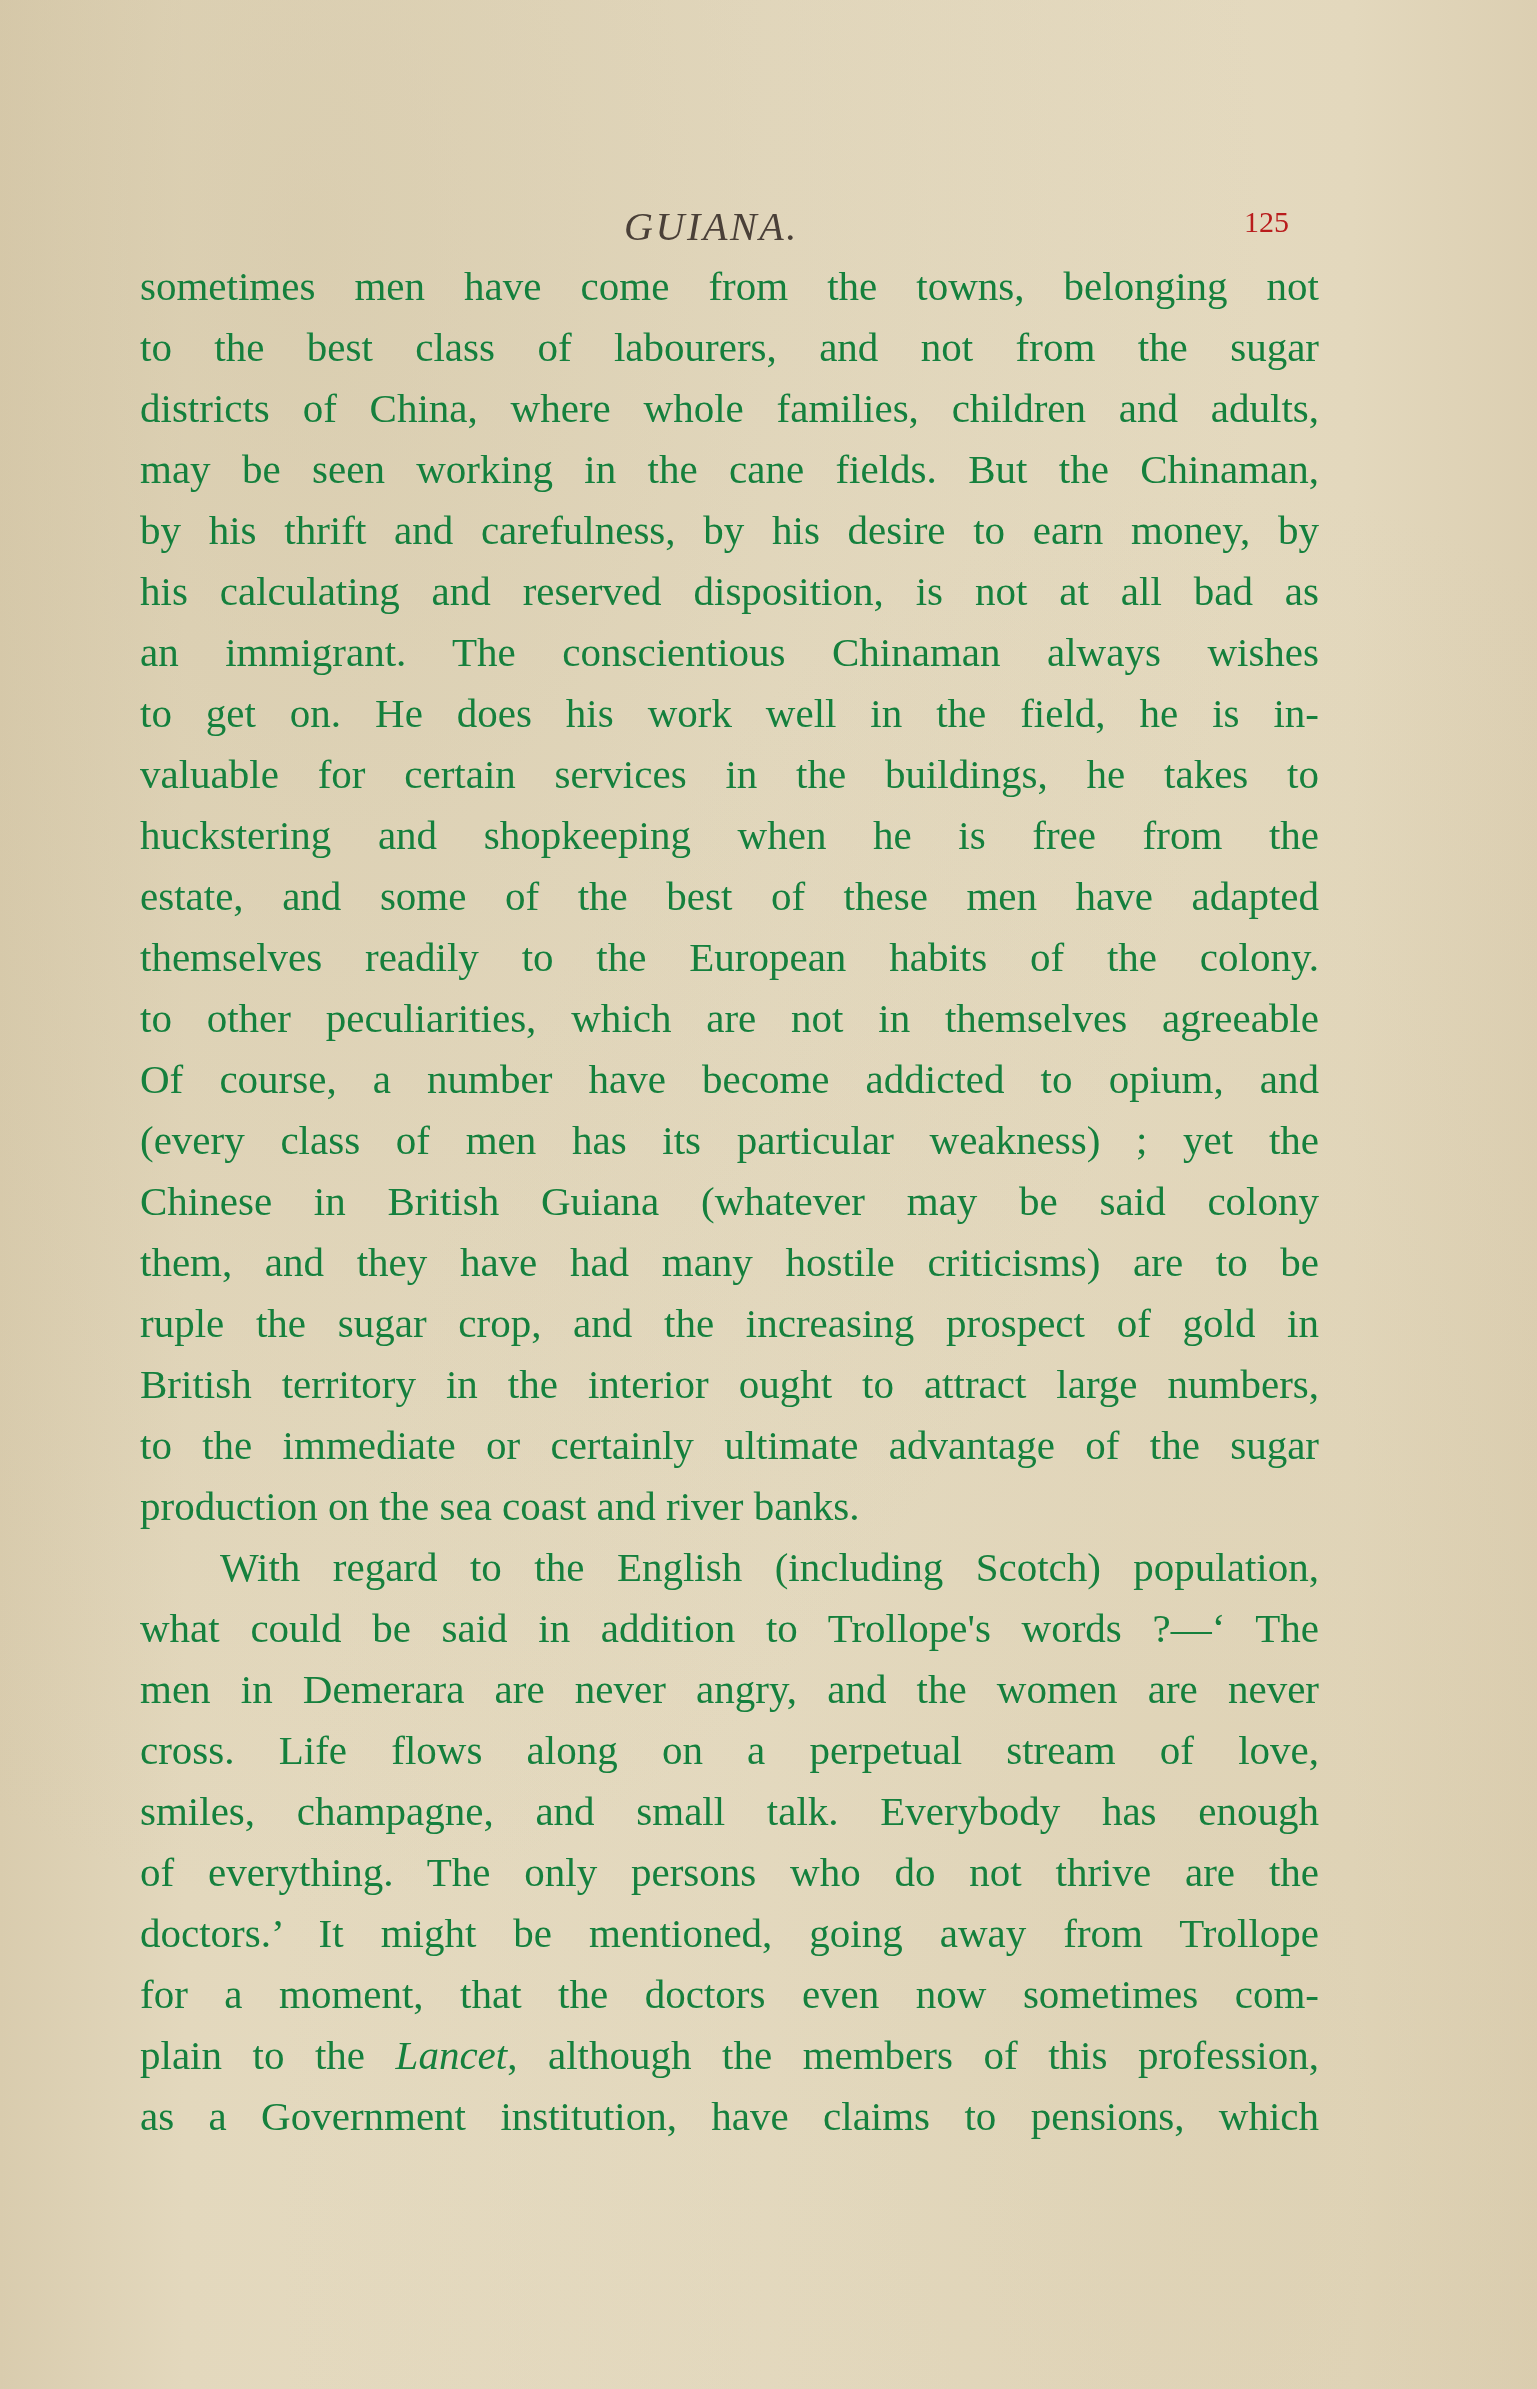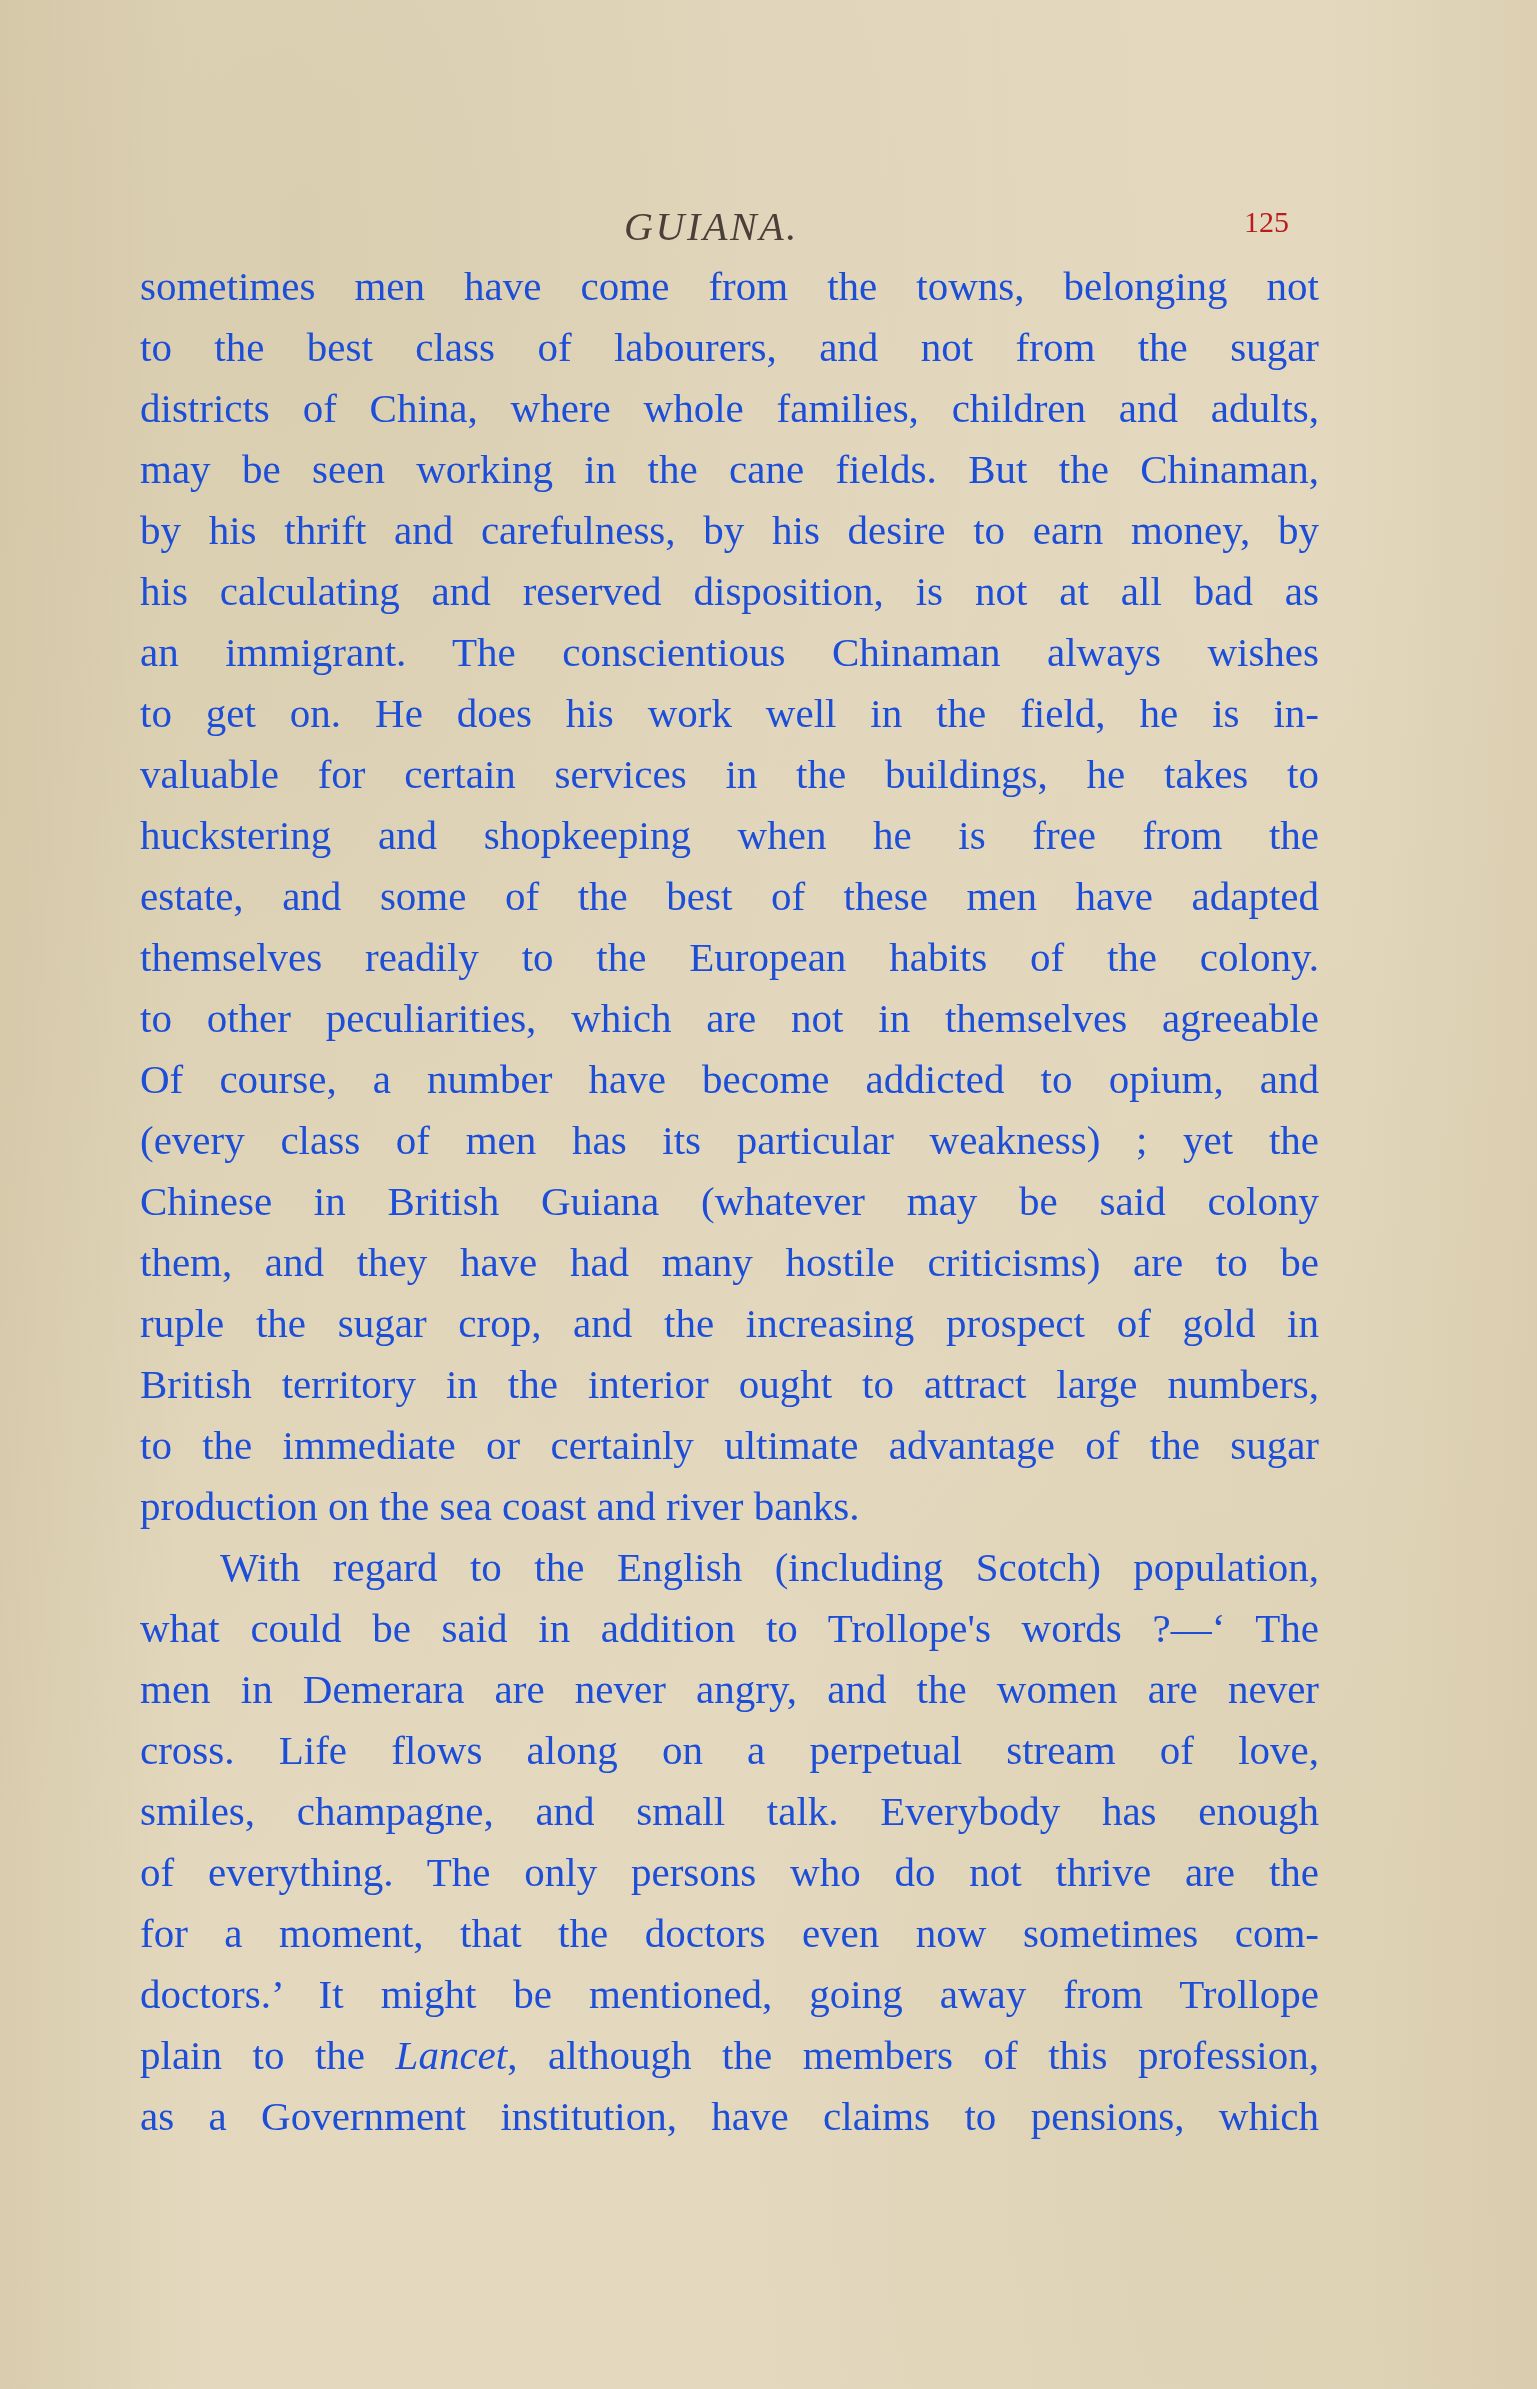--- a/index.html
+++ b/index.html
@@ -26,21 +26,21 @@
     position: absolute; left: 1104px; top: 1.7px;
     font-size: 30px; color: #b91c1c;
   }
   .text-block {
     position: absolute; top: 256px; left: 140px; width: 1179px;
   }
   .line {
     display: block; height: 61px; line-height: 61px;
     font-size: 41px; white-space: nowrap;
     text-align: justify; text-align-last: justify;
-    color: #1d4ed8;
+    color: #15803d;
   }
   .line.last { text-align-last: left; }
   .line.indent { padding-left: 80px; }
   .line i { }
 </style>
 </head>
 <body>
 
 <div class="page">
 
@@ -73,21 +73,21 @@
       <span class="line">to the immediate or certainly ultimate advantage of the sugar</span>
       <span class="line last">production on the sea coast and river banks.</span>
     </div>
     <div>
       <span class="line indent">With regard to the English (including Scotch) population,</span>
       <span class="line">what could be said in addition to Trollope's words ?—‘ The</span>
       <span class="line">men in Demerara are never angry, and the women are never</span>
       <span class="line">cross.  Life flows along on a perpetual stream of love,</span>
       <span class="line">smiles, champagne, and small talk.  Everybody has enough</span>
       <span class="line">of everything.  The only persons who do not thrive are the</span>
+      <span class="line">doctors.’  It might be mentioned, going away from Trollope</span>
       <span class="line">for a moment, that the doctors even now sometimes com-</span>
-      <span class="line">doctors.’  It might be mentioned, going away from Trollope</span>
       <span class="line"><span>plain to the </span><i>Lancet</i><span>, although the members of this profession,</span></span>
       <span class="line">as a Government institution, have claims to pensions, which</span>
     </div>
   </div>
 
 </div>
 
 
 </body></html>

